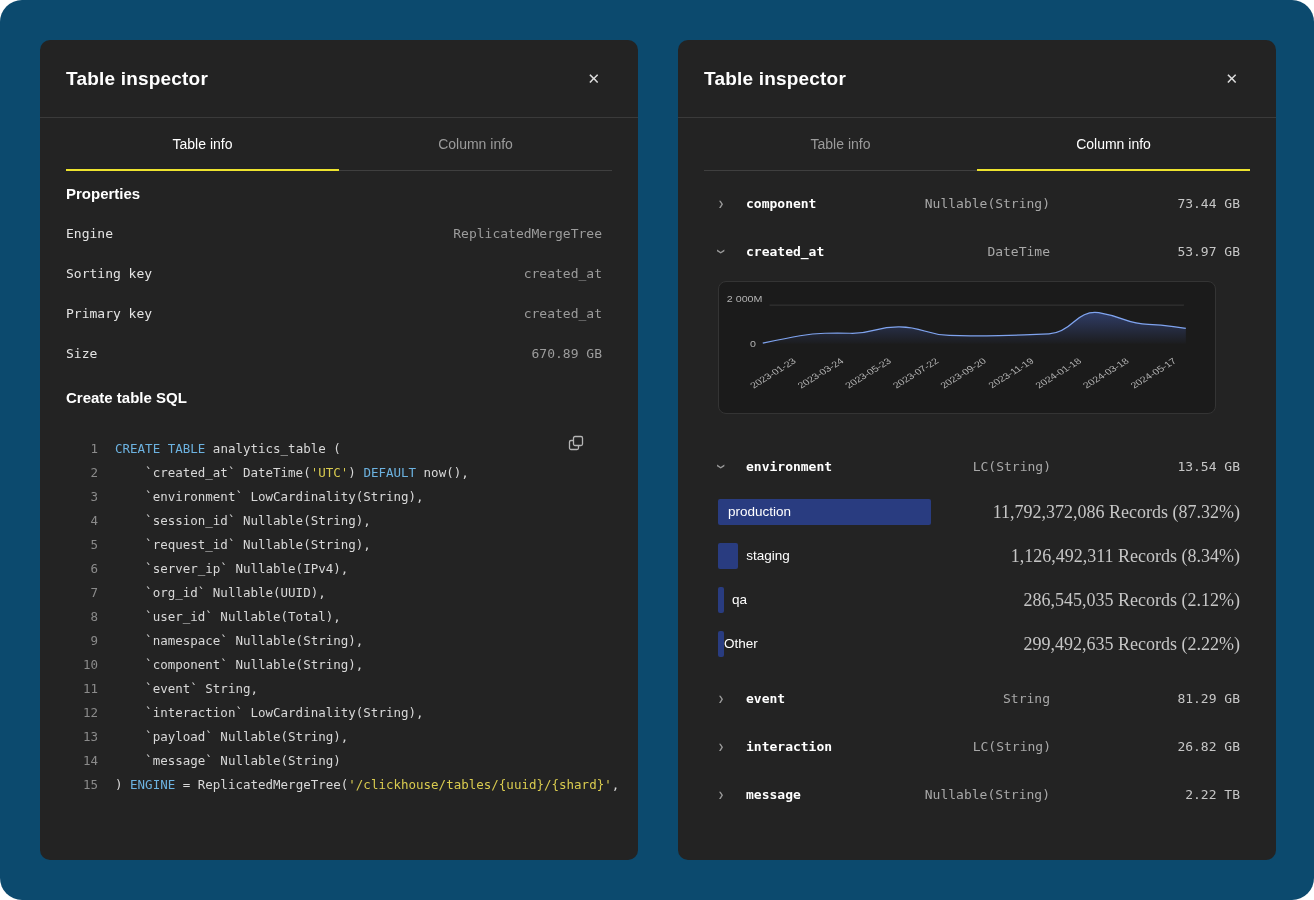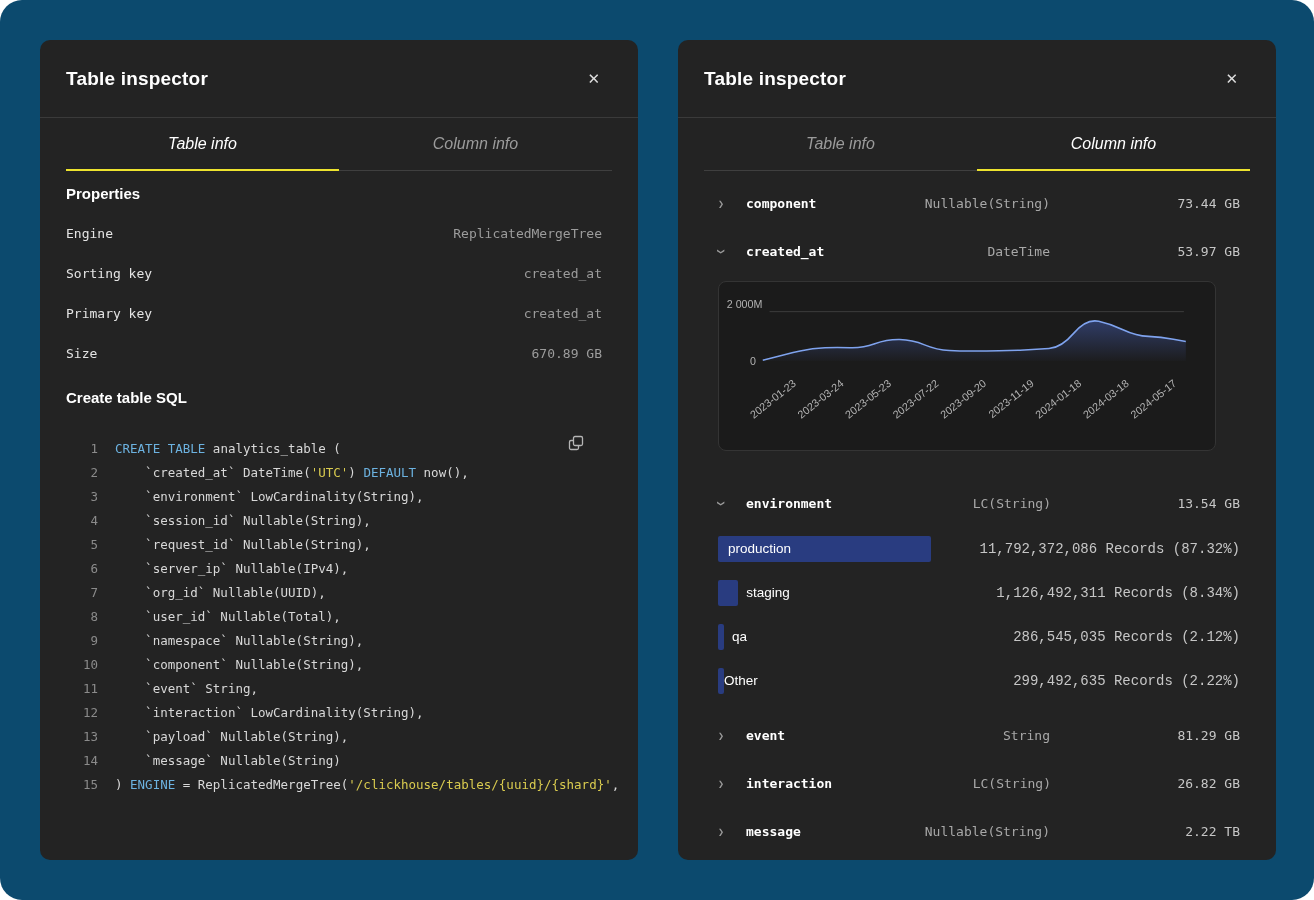--- a/index.html
+++ b/index.html
@@ -8,21 +8,21 @@
 
   .panel{position:absolute;top:40px;width:598px;height:820px;background:#232323;border-radius:10px;overflow:hidden;color:#e6e6e6;}
   .panel.left{left:40px;}
   .panel.right{left:678px;}
 
   .panel-header{height:77px;display:flex;align-items:center;justify-content:space-between;padding:0 34px 0 26px;border-bottom:1px solid #3a3a3a;}
   .panel-title{font-size:19px;font-weight:bold;color:#ffffff;letter-spacing:.2px;}
   .close-btn{background:none;border:none;color:#dddddd;font-size:15px;cursor:pointer;padding:4px;line-height:1;}
 
   .tabs{display:flex;margin:0 26px;height:52px;border-bottom:1px solid #3f3f3f;}
-  .tab{flex:1;display:flex;align-items:center;justify-content:center;font-size:16px;color:#9b9b9b;cursor:pointer;border-bottom:2px solid transparent;margin-bottom:-1px;font-style:italic;}
+  .tab{flex:1;display:flex;align-items:center;justify-content:center;font-size:14px;color:#9b9b9b;cursor:pointer;border-bottom:2px solid transparent;margin-bottom:-1px;}
   .tab.active{color:#ffffff;border-bottom-color:#ede32e;}
 
   
   .section-heading{font-size:15px;font-weight:bold;color:#ffffff;margin:14px 26px 0;height:18px;line-height:18px;}
   .section-heading.sql{margin-top:16px;}
   .props{margin-top:10px;}
   .prop-row{display:flex;justify-content:space-between;align-items:center;height:40px;padding:0 36px 0 26px;font-family:"DejaVu Sans Mono",monospace;font-size:13px;}
   .prop-label{color:#e4e4e4;}
   .prop-value{color:#9c9c9c;}
 
@@ -37,30 +37,30 @@
   
   .col-list{margin-top:8px;}
   .col-row{display:flex;align-items:center;height:48px;padding:0 36px 0 40px;font-family:"DejaVu Sans Mono",monospace;font-size:13px;}
   .chev{width:28px;color:#9a9a9a;font-size:10px;flex-shrink:0;}
   .chev .glyph{display:inline-block;}
   .chev.down .glyph{transform:rotate(90deg);}
   .col-name{flex:1;font-weight:bold;color:#ffffff;}
   .col-type{width:220px;text-align:right;color:#a8a8a8;}
   .col-size{width:190px;text-align:right;color:#c6c6c6;}
 
-  .chart-box{margin:6px 60px 28px 40px;height:170px;background:#1b1b1b;border:1px solid #343434;border-radius:8px;box-sizing:border-box;overflow:hidden;}
+  .chart-box{margin:6px 60px 28px 40px;height:133px;background:#1b1b1b;border:1px solid #343434;border-radius:8px;box-sizing:border-box;overflow:hidden;}
   .chart-box svg{display:block;width:100%;height:100%;}
   .chart-box svg text{fill:#b2b2b2;font-size:11px;font-family:"Liberation Sans",sans-serif;}
 
   .env-section{}
   .env-row{display:flex;align-items:center;height:44px;padding:0 36px 0 40px;}
   .env-track{position:relative;flex:1;height:100%;}
   .env-bar{position:absolute;left:0;top:9px;height:26px;background:#293c80;border-radius:2px;}
   .env-label{position:absolute;top:9px;line-height:26px;color:#ffffff;font-size:13.5px;white-space:nowrap;}
-  .env-records{font-family:Liberation Mono, monospace;font-size:14px;color:#c6c6c6;text-align:right;white-space:nowrap;}
+  .env-records{font-family:Liberation Serif, serif;font-size:18px;color:#c6c6c6;text-align:right;white-space:nowrap;}
 </style>
 </head>
 <body>
 
 <div class="canvas">
 
   <div class="panel left">
     <div class="panel-header">
       <div class="panel-title">Table inspector</div>
       <button class="close-btn"><span>✕</span></button>

